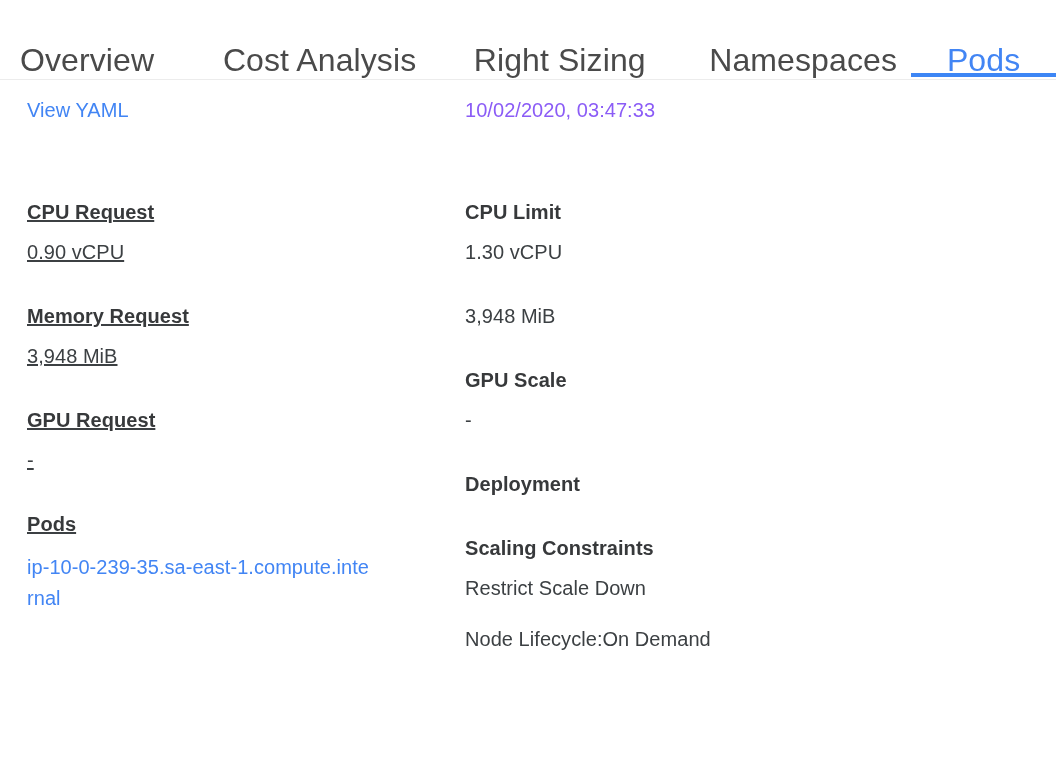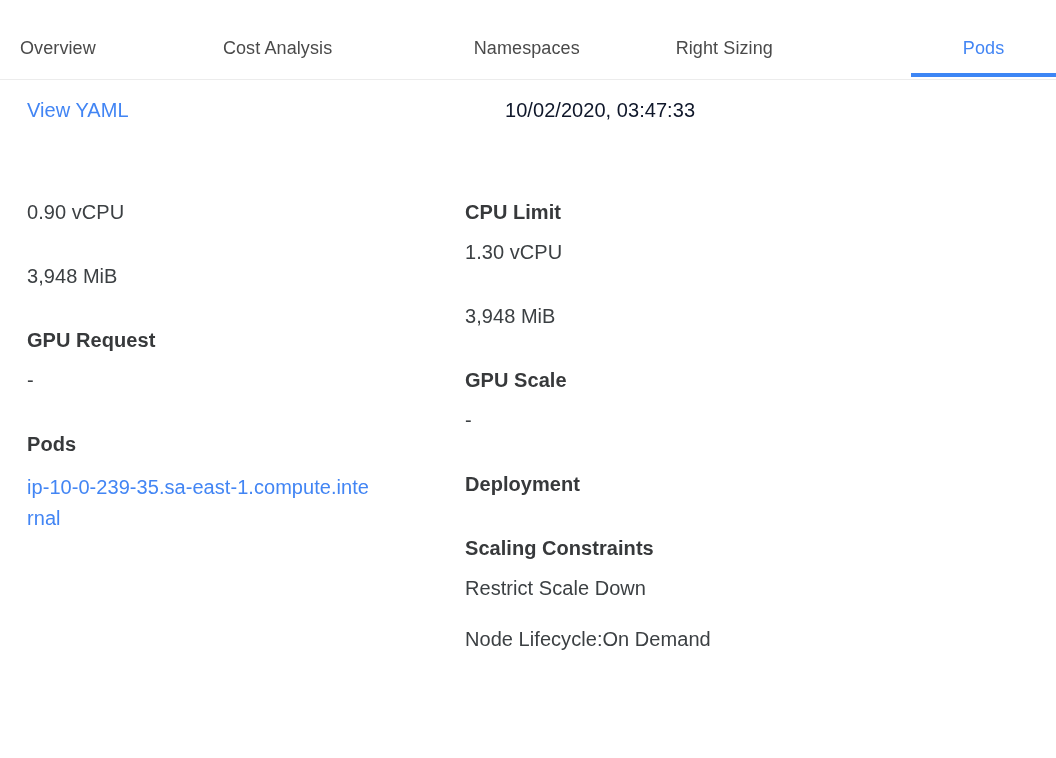--- a/index.html
+++ b/index.html
@@ -29,24 +29,24 @@
     display: flex;
     align-items: flex-start;
     height: 100%;
     padding-left: 20px;
     box-sizing: border-box;
   }
   .tab {
     position: relative;
     height: 100%;
     display: flex;
-    align-items: center;
+    align-items: flex-end;
     padding-top: 18px;
     box-sizing: border-box;
-    font-size: 18px;
+    font-size: 32px;
     font-weight: 400;
     letter-spacing: 0.1px;
     color: #4a4a4a;
     cursor: pointer;
     user-select: none;
     white-space: nowrap;
   }
   .tab + .tab { margin-left: 13px; }
   .tab-0 { width: 198px; }
   .tab-1 { width: 248px; }
@@ -73,20 +73,21 @@
   .columns {
     display: flex;
     align-items: flex-start;
   }
   .col {
     box-sizing: border-box;
   }
   .col-left {
     width: 465px;
     padding-left: 27px;
+    text-decoration: underline;
   }
   .col-right {
     width: 465px;
   }
 
   .field {
     margin-bottom: 40px;
   }
   .field-label {
     font-size: 20px;
@@ -122,24 +123,23 @@
 
   
   .toprow {
     height: 62px;
   }
   .toprow .link {
     line-height: 24px;
   }
   .timestamp {
     font-size: 20px;
-    color: #0f172a;
-    line-height: 24px;
-    letter-spacing: 0.05px;
-    margin-left: 40px;
+    color: #8b5cf6;
+    line-height: 24px;
+    letter-spacing: 0.05px;
   }
 
   .pad-top-18 { padding-top: 18px; }
 
   .constraints-item {
     font-size: 20px;
     font-weight: 400;
     color: #3c4043;
     line-height: 24px;
     margin-bottom: 27px;
@@ -150,47 +150,49 @@
 <body>
 
 <div class="tabbar">
   <div class="tabs">
     <div class="tab tab-0">
       <span>Overview</span>
     </div>
     <div class="tab tab-1">
       <span>Cost Analysis</span>
     </div>
+    <div class="tab tab-2">
+      <span>Right Sizing</span>
+    </div>
     <div class="tab tab-3">
       <span>Namespaces</span>
-    </div>
-    <div class="tab tab-2">
-      <span>Right Sizing</span>
     </div>
     <div class="tab tab-4 active">
       <span>Pods</span>
       <span class="tab-underline"></span>
     </div>
   </div>
 </div>
 
 <div class="content">
   <div class="columns">
 
     <div class="col col-left">
 
       <div class="field toprow pad-top-18">
         <a class="link">View YAML</a>
       </div>
 
       <div class="field">
+        <div class="field-label">CPU Request</div>
         <div class="field-value">0.90 vCPU</div>
       </div>
 
       <div class="field">
+        <div class="field-label">Memory Request</div>
         <div class="field-value">3,948 MiB</div>
       </div>
 
       <div class="field">
         <div class="field-label">GPU Request</div>
         <div class="field-value">-</div>
       </div>
 
       <div class="field">
         <div class="field-label">Pods</div>

